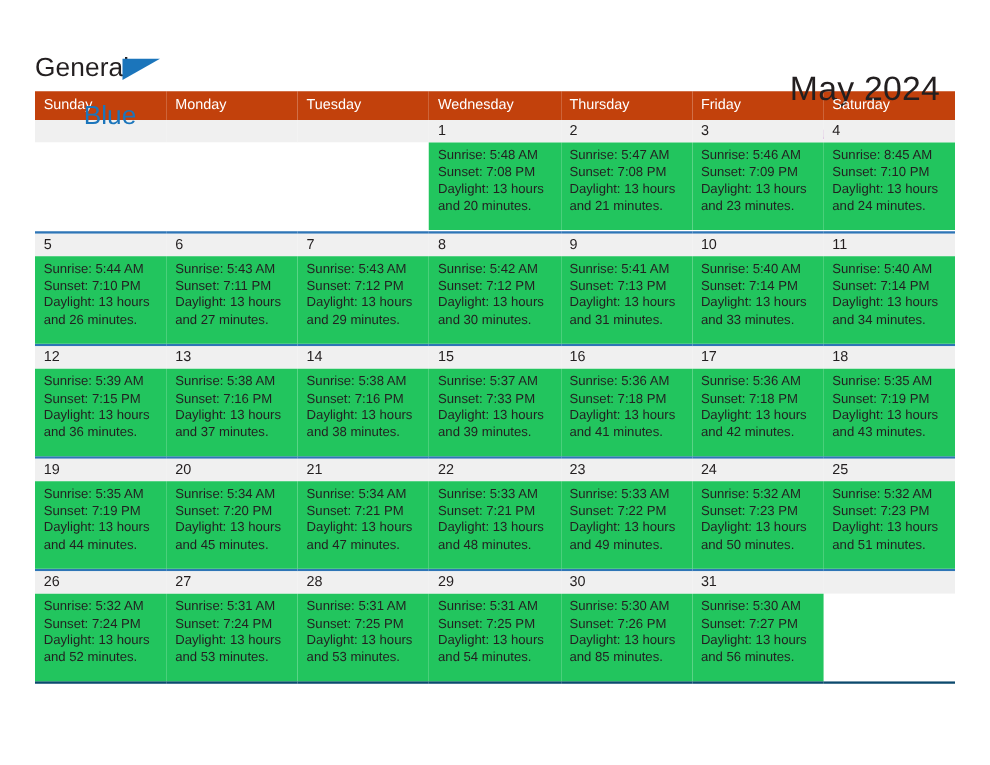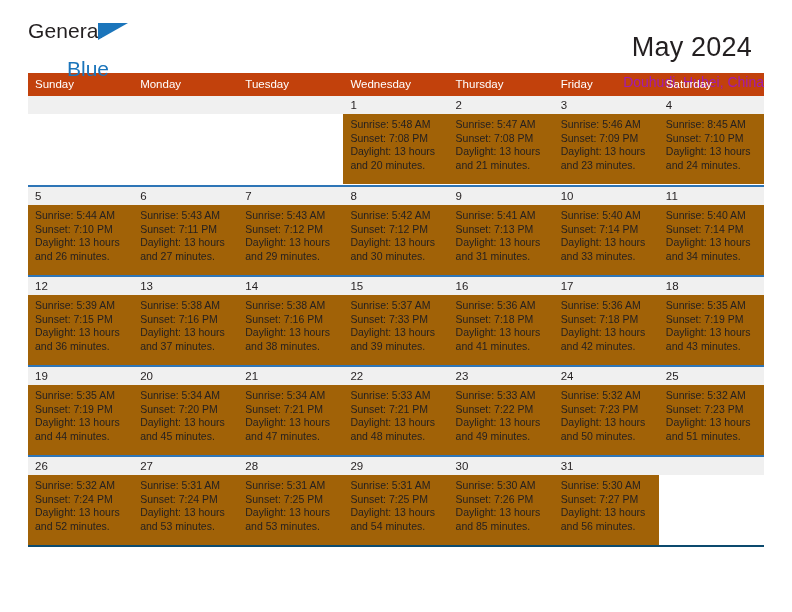--- a/index.html
+++ b/index.html
@@ -21,21 +21,21 @@
     position: relative;
     padding: 0 28px;
   }
 
   
   .header {
     height: 73px;
     display: flex;
     align-items: flex-start;
     justify-content: space-between;
-    padding-top: 20px;
+    padding-top: 44px;
   }
   .logo {
     position: relative;
     width: 120px;
     line-height: 1;
     user-select: none;
   }
   .logo-general {
     font-size: 21px;
     color: #231f20;
@@ -109,21 +109,21 @@
   }
   .date-band {
     background: #f0f0f0;
     height: 18px;
     padding: 1px 0 0 7px;
     font-size: 11.5px;
     color: #231f20;
     line-height: 16px;
   }
   .cell-body {
-    background: #a16207;
+    background: #22c55e;
     padding: 4px 6px 0 7px;
     font-size: 10.5px;
     color: #231f20;
     line-height: 13.6px;
     flex: 1;
   }
   .cell-body div { white-space: nowrap; }
   .cell-empty .date-band { background: #f0f0f0; }
   .cell-empty .cell-body { background: #ffffff; }
 </style>

